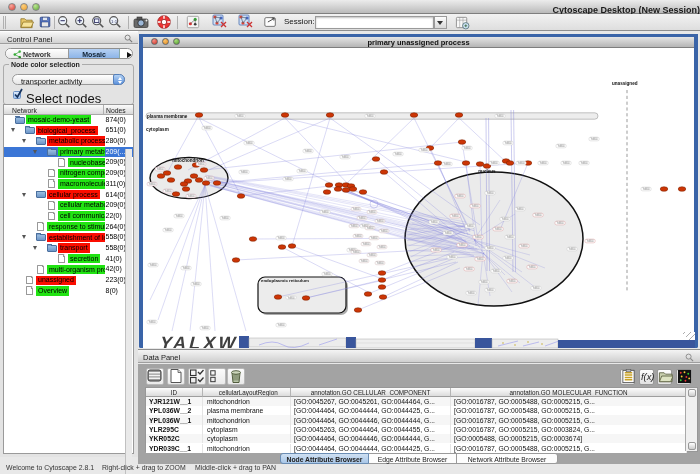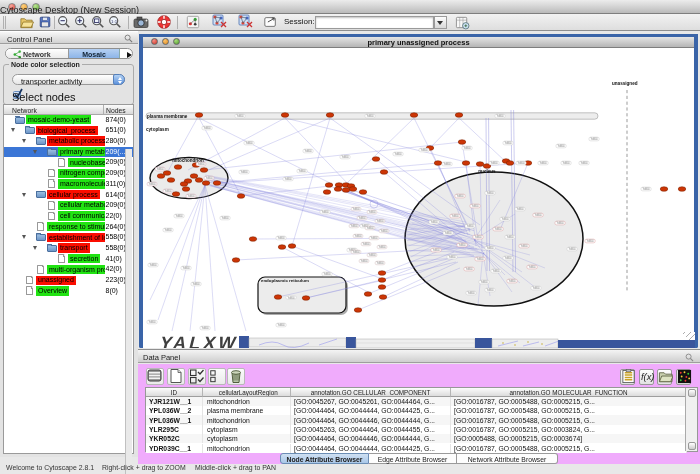--- a/index.html
+++ b/index.html
@@ -1,21 +1,21 @@
 <!DOCTYPE html>
 <html><head><meta charset="utf-8"><style>
 
 *{margin:0;padding:0;box-sizing:border-box}
 body{width:700px;height:474px;position:relative;font-family:"Liberation Sans",sans-serif;
  background:#e8e8e8;overflow:hidden}
 .abs{position:absolute}
 .titlebar{left:0;top:0;width:700px;height:14px;
  background:linear-gradient(#ececec,#cfcfcf 60%,#b9b9b9);border-bottom:1px solid #7e7e7e}
 .tl{border-radius:50%;width:8px;height:8px;top:3px}
-.title{width:700px;text-align:left;top:5px;font-size:9px;font-weight:normal;color:#1a1a1a}
+.title{width:700px;text-align:right;top:5px;font-size:9px;font-weight:bold;color:#1a1a1a}
 .toolbar{left:0;top:14px;width:700px;height:17px;background:linear-gradient(#f2f2f2,#dedede);
  border-bottom:1px solid #8e8e8e}
 .sep{top:16px;width:1px;height:13px;background:#b0b0b0}
 .cp-head{left:0;top:31px;width:138px;height:13px;background:linear-gradient(#f7f7f7,#d2d2d2);
  border-top:1px solid #fff;border-bottom:1px solid #9e9e9e;font-size:7.5px;color:#222;
  padding:2.5px 0 0 7px}
 .cp-body{left:0;top:45px;width:138px;height:412px;background:#e3e3e3}
 .pill{left:5px;top:3px;width:128px;height:11px;background:#fff;border:1px solid #8f8f8f;
  border-radius:6px;overflow:hidden}
 .groupbox{left:3px;top:19px;width:131px;height:41px;border:1px solid #ababab;border-radius:3px}
@@ -39,21 +39,21 @@
 .netwin{left:139px;top:34px;width:559px;height:314px;border:4px solid #3a64a8;
  border-top:none;background:#fff;border-radius:0 0 2px 2px}
 .nw-title{left:143px;top:34px;width:551px;height:13.5px;
  background:linear-gradient(#3a64a8,#3a64a8 2.5px,#e4e4e4 3px,#b8b8b8 95%);
  border-bottom:1px solid #7e7e7e;font-size:7.5px;font-weight:bold;color:#111;text-align:center;
  padding-top:4px}
 .ntl{border-radius:50%;width:7.2px;height:7.2px;top:38px}
 .dp-head{left:138px;top:349px;width:562px;height:14px;background:linear-gradient(#f4f4f4,#cfcfcf);
  border-top:1px solid #909090;border-bottom:1px solid #9e9e9e;font-size:7.5px;color:#222;
  padding:3px 0 0 5px}
-.dp-body{left:138px;top:364px;width:562px;height:100px;background:#f0abfc}
+.dp-body{left:138px;top:364px;width:562px;height:100px;background:#a3a3a3}
 .tbtn{position:absolute;top:5px;width:15px;height:16px;border:1px solid #999;border-radius:2px;
  background:linear-gradient(#fdfdfd,#e2e2e2)}
 .dtable{left:7px;top:23px;width:553px;height:65px;background:#fff;border:1px solid #979797}
 .dth{position:absolute;top:0;height:8.5px;background:linear-gradient(#fcfcfc,#dcdcdc);
  border-right:1px solid #b5b5b5;border-bottom:1px solid #9e9e9e;font-size:6.3px;color:#222;
  text-align:center;overflow:hidden}
 .dtc{position:absolute;height:9.4px;font-size:6.8px;color:#111;white-space:nowrap;
  overflow:hidden;padding:1.4px 0 0 3px;border-right:1px solid #e4e4e4}
 .btab{position:absolute;top:0;height:11px;border:1px solid #9a9a9a;background:#fdfdfd;
  font-size:7.3px;color:#222;text-align:center;padding-top:1.6px}
@@ -171,21 +171,21 @@
 <div class="abs groupbox">
       <div class="abs" style="left:5px;top:-4px;background:#e3e3e3;padding:0 2px;font-size:7px;font-weight:bold;color:#222">Node color selection</div>
 <div class="abs combo">transporter activity<div class="stepper abs">
           <div style="position:absolute;left:4px;top:2px;width:0;height:0;border-left:2.5px solid transparent;border-right:2.5px solid transparent;border-bottom:3px solid #fff"></div>
           <div style="position:absolute;left:4px;top:6px;width:0;height:0;border-left:2.5px solid transparent;border-right:2.5px solid transparent;border-top:3px solid #fff"></div>
         </div></div>
 <div class="abs" style="left:9px;top:26px;width:8px;height:8px;background:linear-gradient(#dceafc,#9cc0ee);border:1px solid #6a90c4;border-radius:1.5px"></div>
 <svg class="abs" style="left:9px;top:22px" width="11" height="12" viewBox="0 0 11 12">
         <path d="M2 7.5 L4.4 10 L9 2" fill="none" stroke="#16335e" stroke-width="1.7"></path>
       </svg>
-<div class="abs" style="left:8px;top:26px;font-size:11px;color:#111">Select nodes</div>
+<div class="abs" style="left:22px;top:26px;font-size:13px;color:#111">Select nodes</div>
 </div>
 <div class="abs treebox">
 <div class="abs trehead">
         <span style="position:absolute;left:8px;top:1.5px">Network</span>
         <span style="position:absolute;left:102px;top:1.5px">Nodes</span>
         <div style="position:absolute;left:99px;top:0;width:1px;height:9px;background:#b0b0b0"></div>
       </div>
 <div class="abs trow" style="top:9.5px;background:#fff">
 <div class="folder" style="left:11.0px"></div>
 <div class="abs" style="left:11.0px;top:1.2px;width:4.5px;height:1.8px;background:#7d9fc9;border:0.5px solid #4a6f9e;border-bottom:none;border-radius:1px 1px 0 0"></div>

